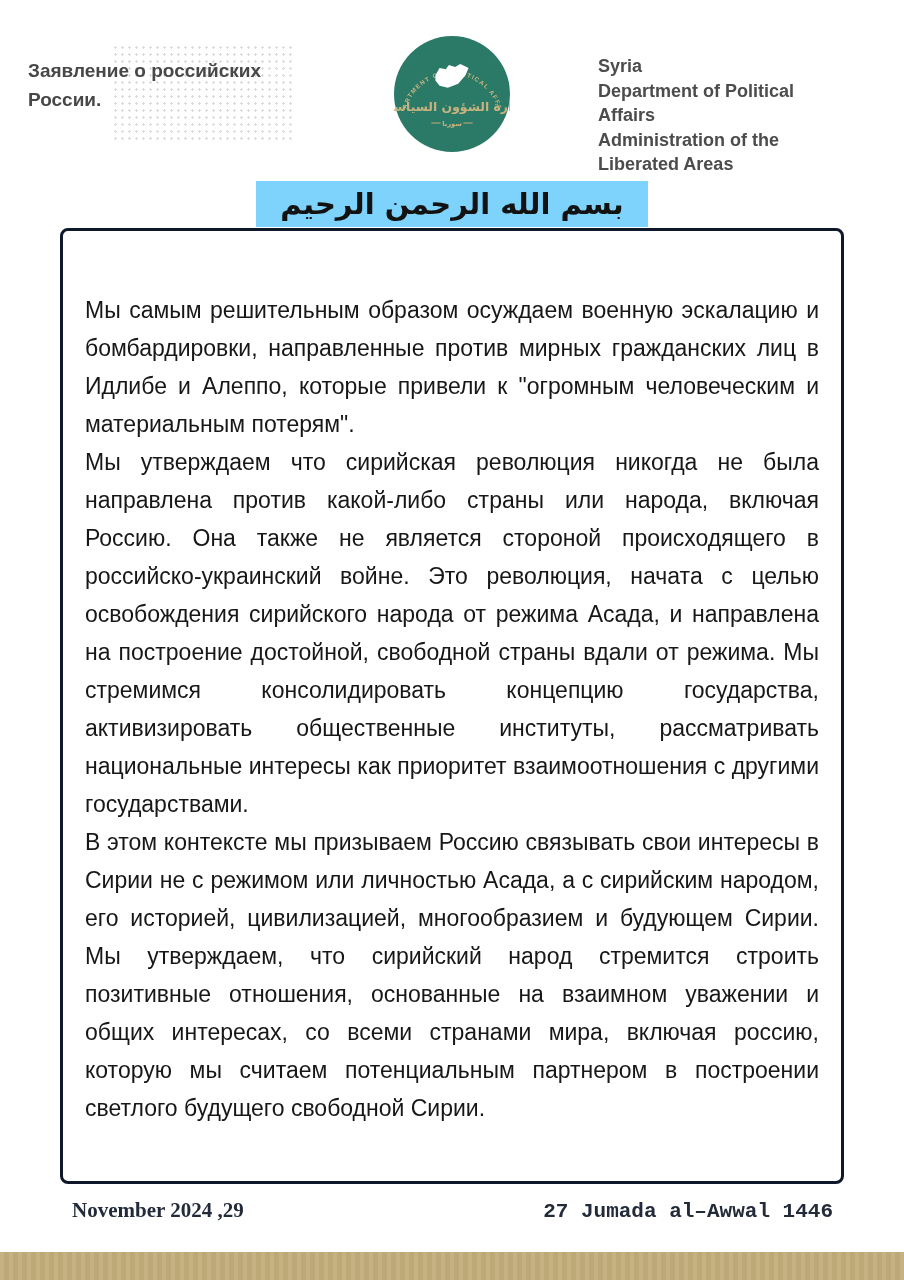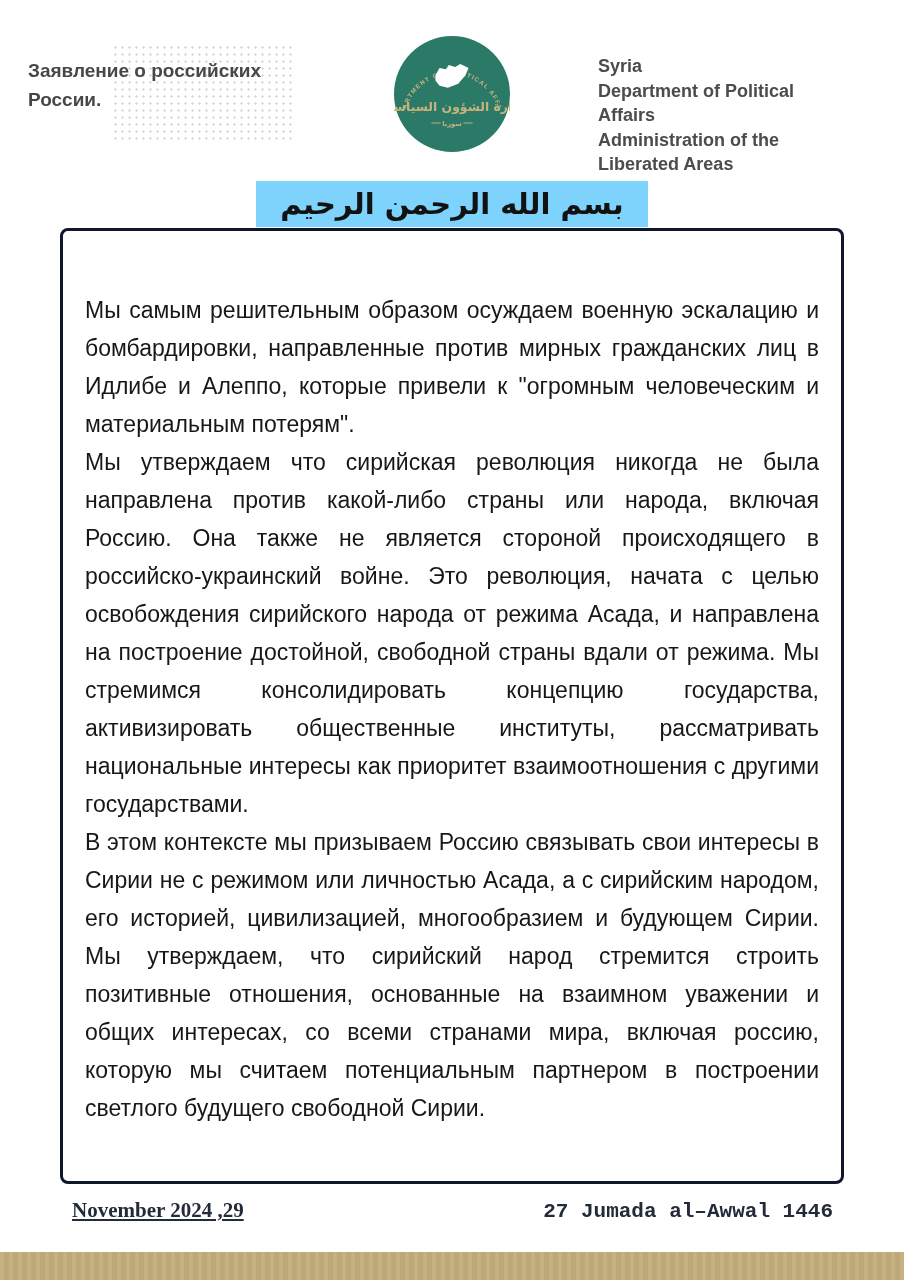--- a/index.html
+++ b/index.html
@@ -84,21 +84,20 @@
   .body-text p + p { }
 
   
   .footer-left {
     position: absolute;
     left: 72px; top: 1198px;
     font-family: "Liberation Serif", serif;
     font-weight: 700;
     font-size: 21px;
     color: #232b3a;
-    text-decoration: underline;
   }
   .footer-right {
     position: absolute;
     right: 71px; top: 1200px;
     font-family: Liberation Mono, monospace;
     font-weight: 700;
     font-size: 21px;
     color: #232b3a;
   }
   .bottom-strip {

